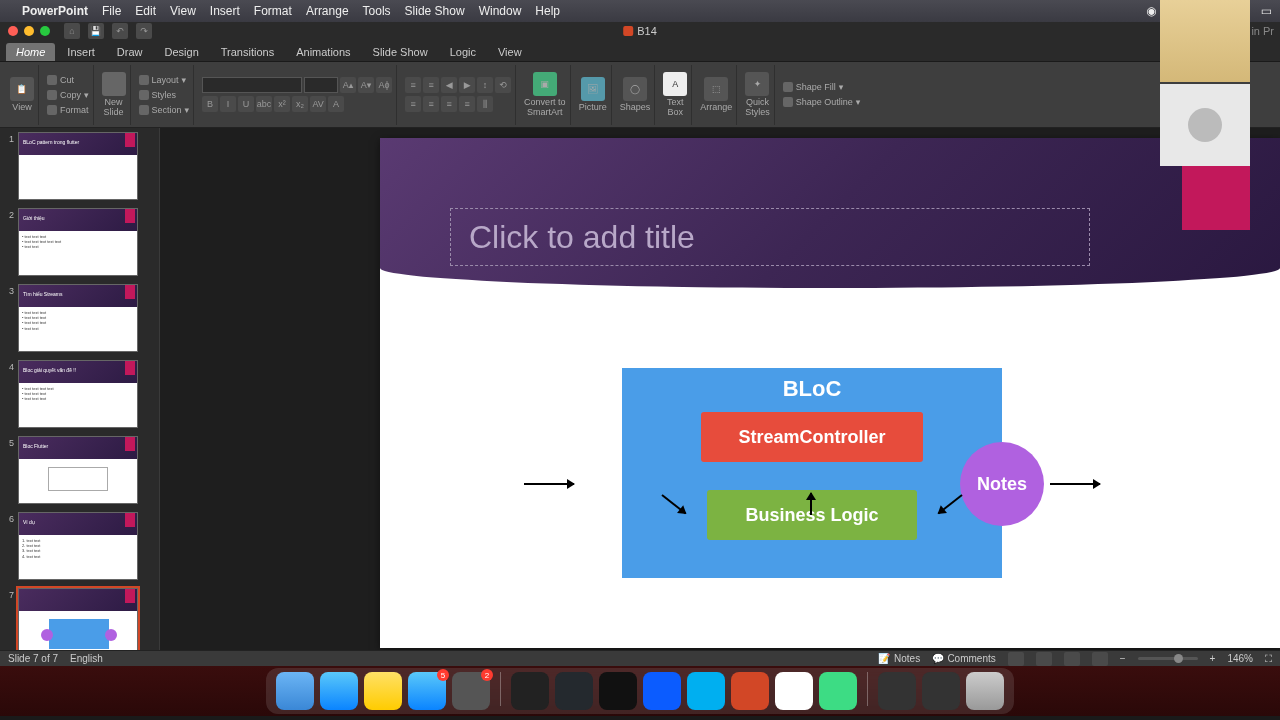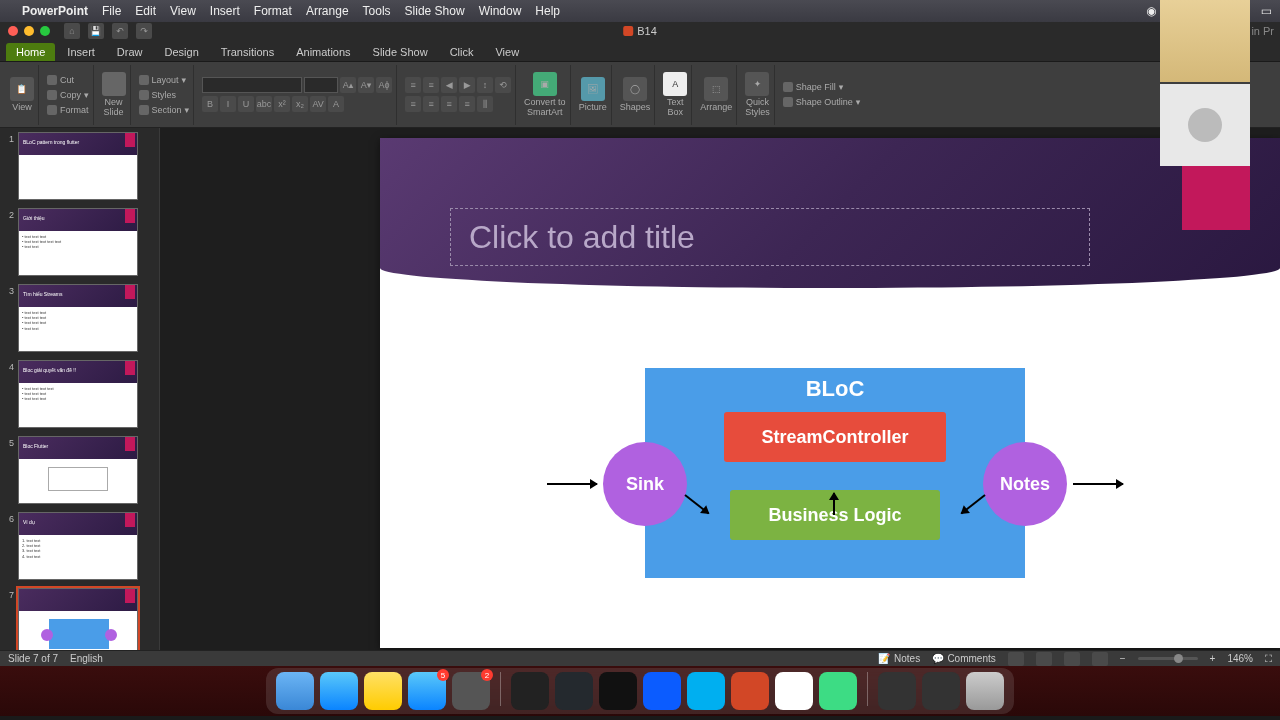--- a/index.html
+++ b/index.html
@@ -17,21 +17,21 @@
 .traffic { display: flex; gap: 6px; }
 .tl { width: 10px; height: 10px; border-radius: 50%; }
 .tl.r{background:#ff5f56}.tl.y{background:#ffbd2e}.tl.g{background:#27c93f}
 .doctitle { position: absolute; left: 50%; transform: translateX(-50%); color: #ccc; font-size: 11px; display:flex; align-items:center; gap:4px;}
 .doctitle::before{content:"";width:10px;height:10px;background:#d24726;border-radius:2px;display:inline-block;}
 .searchbar { position:absolute; right:6px; color:#888; font-size:11px; display:flex;align-items:center;gap:4px;}
 
 
 .ribbon-tabs { height: 22px; background: #2a2a2a; display: flex; align-items: flex-end; padding: 0 6px; gap: 2px; border-bottom:1px solid #1a1a1a;}
 .rtab { padding: 3px 10px; font-size: 11px; color: #ccc; cursor: pointer; }
-.rtab.active { background: #4d7c0f; color: #fff; border-radius: 3px 3px 0 0; }
+.rtab.active { background: #737373; color: #fff; border-radius: 3px 3px 0 0; font-style: italic; }
 
 
 .ribbon { height: 66px; background: #3e3e3e; display: flex; align-items: center; padding: 2px 6px; gap: 4px; color:#aaa; font-size:9px; border-bottom:1px solid #222;}
 .rgroup { display:flex; flex-direction:column; align-items:center; justify-content:center; padding:0 4px; border-right:1px solid #2f2f2f; height:60px;}
 .rgroup:last-child{border-right:none;}
 .rgroup .icon { width:24px;height:24px;background:#555;border-radius:3px;margin-bottom:2px;display:flex;align-items:center;justify-content:center;}
 .rgroup .lbl { font-size:9px;color:#aaa;text-align:center;line-height:1.1;}
 .clip-col{display:flex;flex-direction:column;gap:1px;font-size:9px;}
 .clip-row{display:flex;align-items:center;gap:3px;height:14px;}
 .mini-icn{width:10px;height:10px;background:#666;border-radius:2px;}
@@ -52,21 +52,21 @@
 .thumb .ttitle{color:#fff;font-size:5px;padding:2px 4px;position:absolute;top:4px;}
 
 .canvas-area { flex:1; background:#1e1e1e; display:flex; justify-content:flex-end; align-items:flex-start; overflow:auto; padding:10px 0;}
 .slide { width: 900px; height: 510px; background:#fff; position:relative; box-shadow:0 2px 8px rgba(0,0,0,.5);}
 .slide-hdr { height:150px; background:linear-gradient(135deg,#5a3a72 0%,#3d2654 50%,#2a1840 100%); position:relative; border-radius:0 0 50% 50%/0 0 20px 20px;}
 .slide-accent{position:absolute;right:30px;top:0;width:68px;height:92px;background:#c2185b;}
 .title-ph { position:absolute; left:70px; top:70px; width:640px; height:58px; border:1px dashed #9a8aaa; display:flex; align-items:center; padding:0 18px;}
 .title-ph span{color:#b8a8c8;font-size:32px;font-weight:300;}
 
 
-.diagram { position:absolute; left:240px; top:230px; width:430px;}
+.diagram { position:absolute; left:217px; top:230px; width:430px;}
 .bloc-box{width:380px;height:210px;background:#4a9de8;margin:0 auto;position:relative;padding-top:8px;}
 .bloc-title{text-align:center;color:#fff;font-size:22px;font-weight:bold;}
 .sc-box{width:222px;height:50px;background:#e74c3c;color:#fff;font-size:18px;font-weight:bold;display:flex;align-items:center;justify-content:center;margin:10px auto 0;border-radius:3px;}
 .bl-box{width:210px;height:50px;background:#7cb342;color:#fff;font-size:18px;font-weight:bold;display:flex;align-items:center;justify-content:center;margin:28px auto 0;border-radius:3px;}
 .circle{width:84px;height:84px;border-radius:50%;background:#b061e0;color:#fff;font-size:18px;font-weight:bold;display:flex;align-items:center;justify-content:center;position:absolute;}
 .circle.sink{left:-42px;top:74px;}
 .circle.stream{right:-42px;top:74px;}
 .arrow{position:absolute;width:50px;height:2px;background:#000;}
 .arrow::after{content:"";position:absolute;right:-1px;top:-4px;border-left:8px solid #000;border-top:5px solid transparent;border-bottom:5px solid transparent;}
 .arrow.in{left:-98px;top:115px;}
@@ -156,21 +156,21 @@
 </div>
 
 <div class="ribbon-tabs">
   <div class="rtab active">Home</div>
   <div class="rtab">Insert</div>
   <div class="rtab">Draw</div>
   <div class="rtab">Design</div>
   <div class="rtab">Transitions</div>
   <div class="rtab">Animations</div>
   <div class="rtab">Slide Show</div>
-  <div class="rtab">Click</div>
+  <div class="rtab">Logic</div>
   <div class="rtab">View</div>
 </div>
 
 <div class="ribbon">
   <div class="rgroup">
     <div class="icon">📋</div>
     <div class="lbl">View</div>
   </div>
   <div class="rgroup" style="align-items:flex-start;">
     <div class="clip-col">
@@ -342,21 +342,20 @@
       <div class="slide-hdr"></div>
       <div class="slide-accent"></div>
       <div class="title-ph">
         <span>Click to add title</span>
       </div>
       <div class="diagram">
         <div class="bloc-box">
           <div class="bloc-title">BLoC</div>
           <div class="sc-box">StreamController</div>
           <div class="bl-box">Business Logic</div>
-          <div class="circle sink">Sink</div>
           <div class="circle stream">Notes</div>
           <div class="arrow in"></div>
           <div class="arrow out"></div>
           <div class="arrow up"></div>
           <div class="darr d1"></div>
           <div class="darr d2"></div>
         </div>
       </div>
     </div>
   </div>

